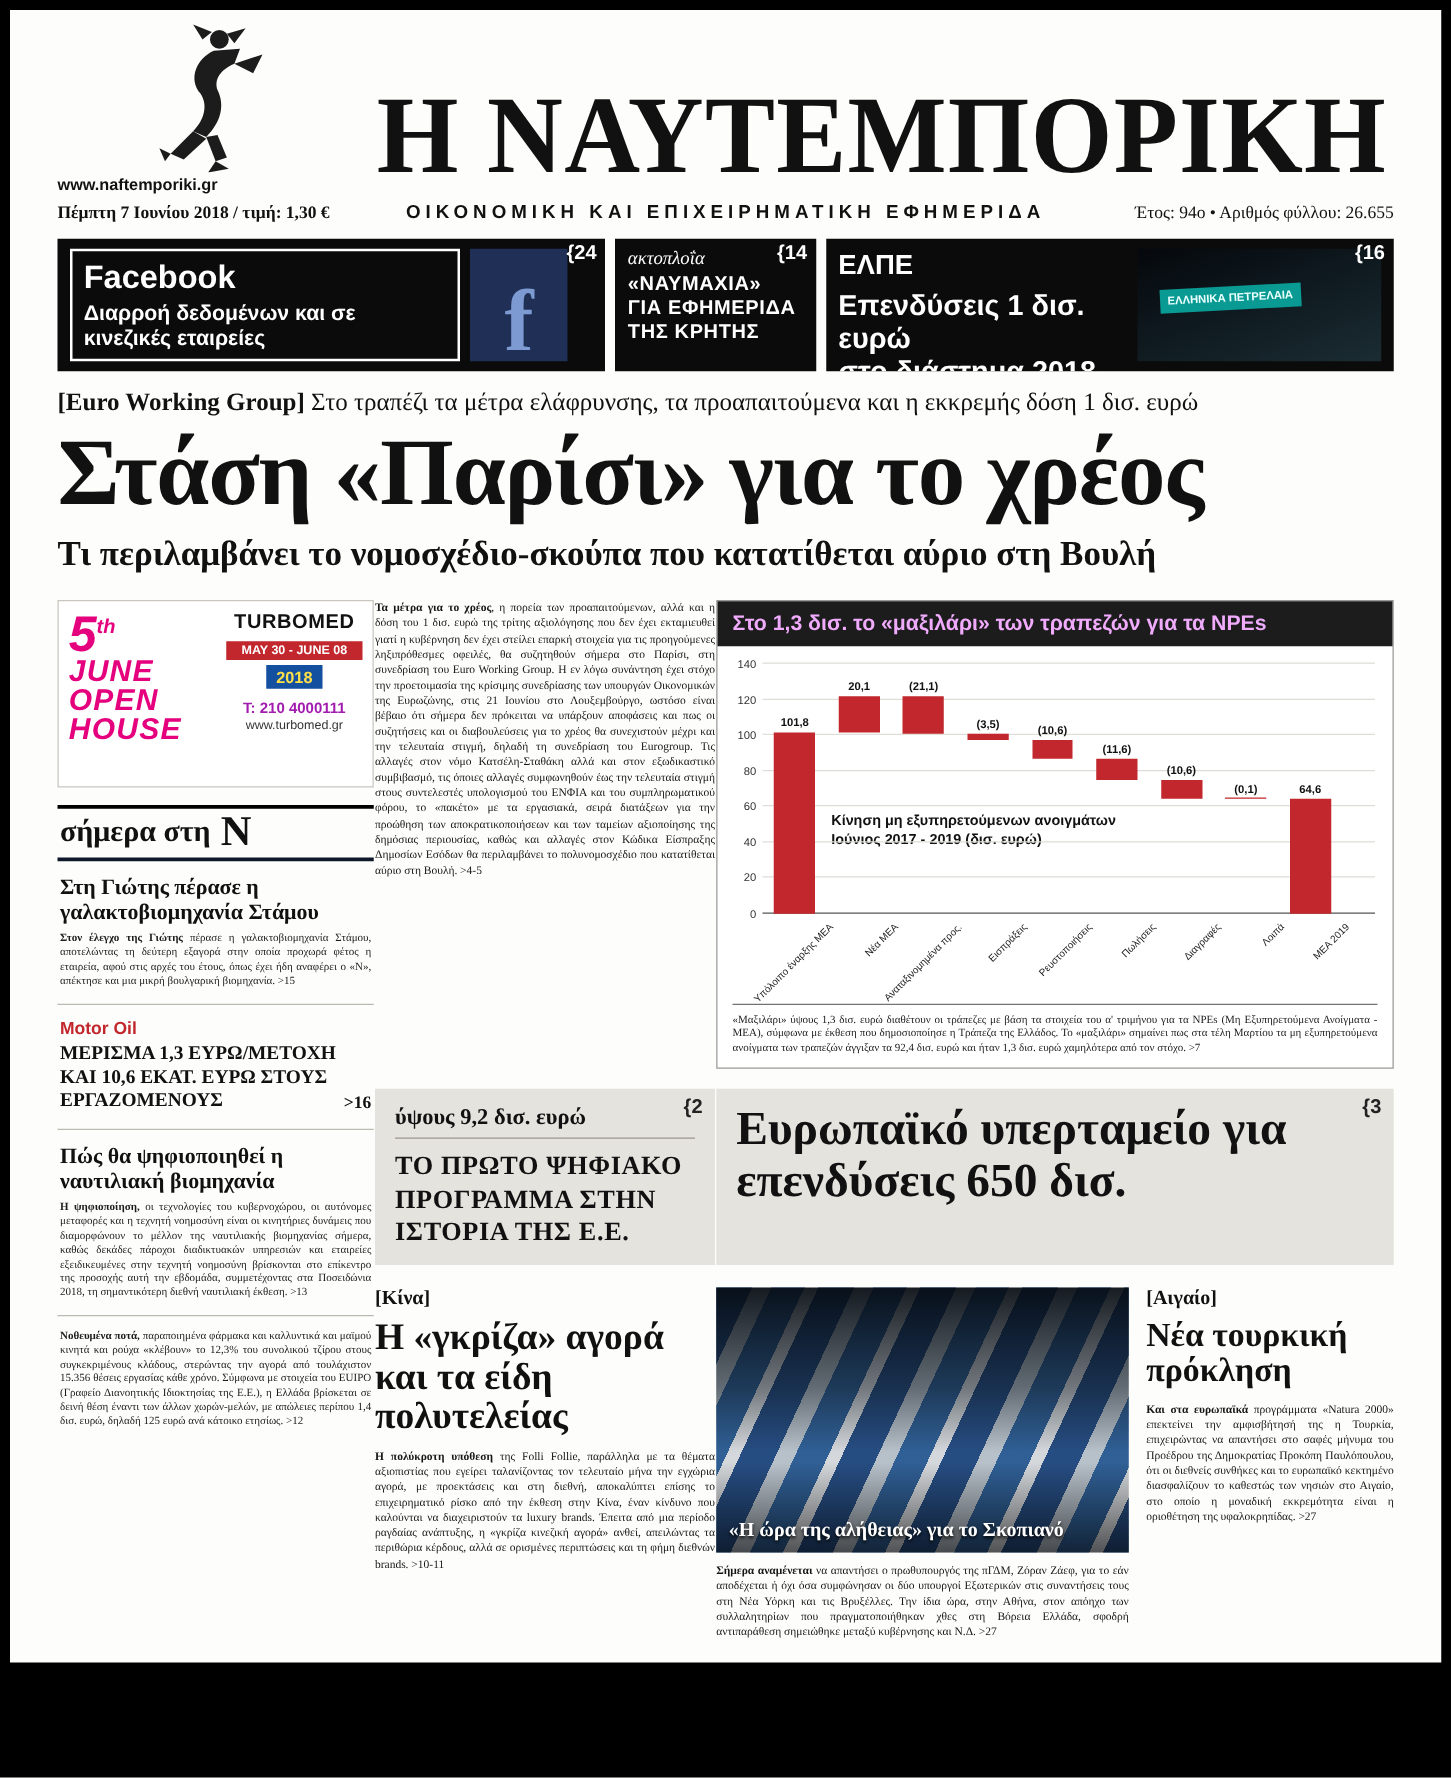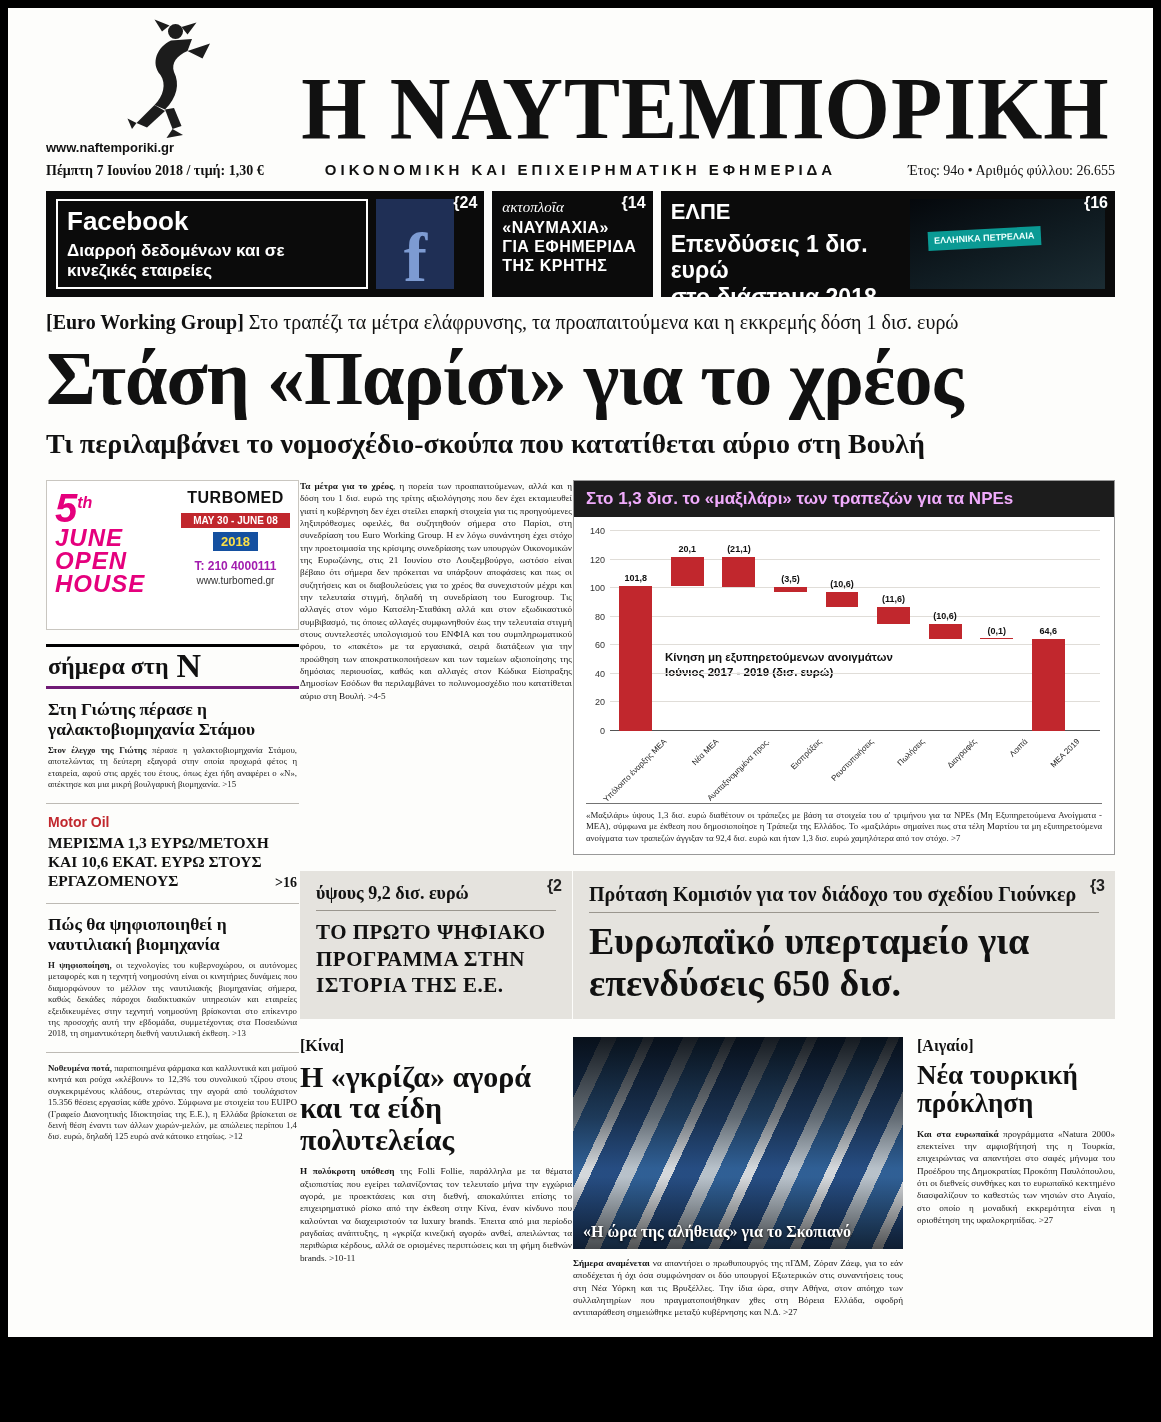--- a/index.html
+++ b/index.html
@@ -59,21 +59,21 @@
   .ad { border:1px solid #c9c6c0; padding:8px; display:flex; gap:6px; height:150px; background:#fff; }
   .ad-left { flex:1.1; color:#e5007d; font-family:"Liberation Sans",sans-serif; font-weight:bold; font-style:italic; line-height:0.95; }
   .ad-5 { font-size:40px; } .ad-5 sup { font-size:16px; }
   .ad-w { font-size:24px; letter-spacing:1px; }
   .ad-right { flex:1; font-family:"Liberation Sans",sans-serif; text-align:center; }
   .ad-brand { font-weight:bold; font-size:16px; color:#111; letter-spacing:0.5px; }
   .ad-dates { background:#c1272d; color:#fff; font-weight:bold; font-size:10px; padding:2px 3px; margin-top:6px; }
   .ad-year { background:#1450a0; color:#fde047; font-weight:bold; font-size:13px; display:inline-block; padding:2px 8px; margin-top:4px; }
   .ad-phone { font-weight:bold; font-size:12px; margin-top:8px; color:#a21caf; }
   .ad-site { font-size:10px; margin-top:2px; color:#333; }
-  .sidebar-head { border-top:3px solid #000; border-bottom:3px solid #701a75; margin-top:14px; padding:4px 2px; display:flex; align-items:center; gap:8px; }
+  .sidebar-head { border-top:3px solid #000; border-bottom:3px solid #0f172a; margin-top:14px; padding:4px 2px; display:flex; align-items:center; gap:8px; }
   .sidebar-head .lbl { font-size:24px; font-weight:bold; }
   .sidebar-head .nlogo { font-size:34px; font-weight:bold; line-height:0.9; }
   .story { padding:10px 2px 12px; border-bottom:1px solid #bdbab4; }
   .story h3 { font-size:17.5px; font-weight:bold; line-height:1.15; margin-bottom:6px; }
   .story p { font-size:8.8px; line-height:1.3; text-align:justify; color:#1c1c1c; }
   .story p b { font-weight:bold; }
   .mo-kicker { color:#c1272d; font-family:"Liberation Sans",sans-serif; font-weight:bold; font-size:14px; margin-bottom:3px; }
   .mo-head { font-size:15.5px; font-weight:bold; line-height:1.25; }
   .mo-row { display:flex; }
   .mo-page { font-size:14px; font-weight:bold; margin-left:6px; align-self:flex-end; }
@@ -304,21 +304,20 @@
     </div>
 
     <div class="gbox gbox-a">
       <span class="gtag">{2</span>
       <div class="gkicker">ύψους 9,2 δισ. ευρώ</div>
       <div class="ghead">ΤΟ ΠΡΩΤΟ ΨΗΦΙΑΚΟ ΠΡΟΓΡΑΜΜΑ ΣΤΗΝ ΙΣΤΟΡΙΑ ΤΗΣ Ε.Ε.</div>
     </div>
 
     <div class="gbox gbox-b">
       <span class="gtag">{3</span>
-      <div class="gkicker">Πρόταση Κομισιόν για τον διάδοχο του σχεδίου Γιούνκερ</div>
       <div class="ghead">Ευρωπαϊκό υπερταμείο για επενδύσεις 650 δισ.</div>
     </div>
 
     <article class="china">
       <div class="bracket-kicker">[Κίνα]</div>
       <h2>Η «γκρίζα» αγορά και τα είδη πολυτελείας</h2>
       <p><b>Η πολύκροτη υπόθεση</b><span> της Folli Follie, παράλληλα με τα θέματα αξιοπιστίας που εγείρει ταλανίζοντας τον τελευταίο μήνα την εγχώρια αγορά, με προεκτάσεις και στη διεθνή, αποκαλύπτει επίσης το επιχειρηματικό ρίσκο από την έκθεση στην Κίνα, έναν κίνδυνο που καλούνται να διαχειριστούν τα luxury brands. Έπειτα από μια περίοδο ραγδαίας ανάπτυξης, η «γκρίζα κινεζική αγορά» ανθεί, απειλώντας τα περιθώρια κέρδους, αλλά σε ορισμένες περιπτώσεις και τη φήμη διεθνών brands. &gt;10-11</span></p>
     </article>
 
     <div class="bottomright">

